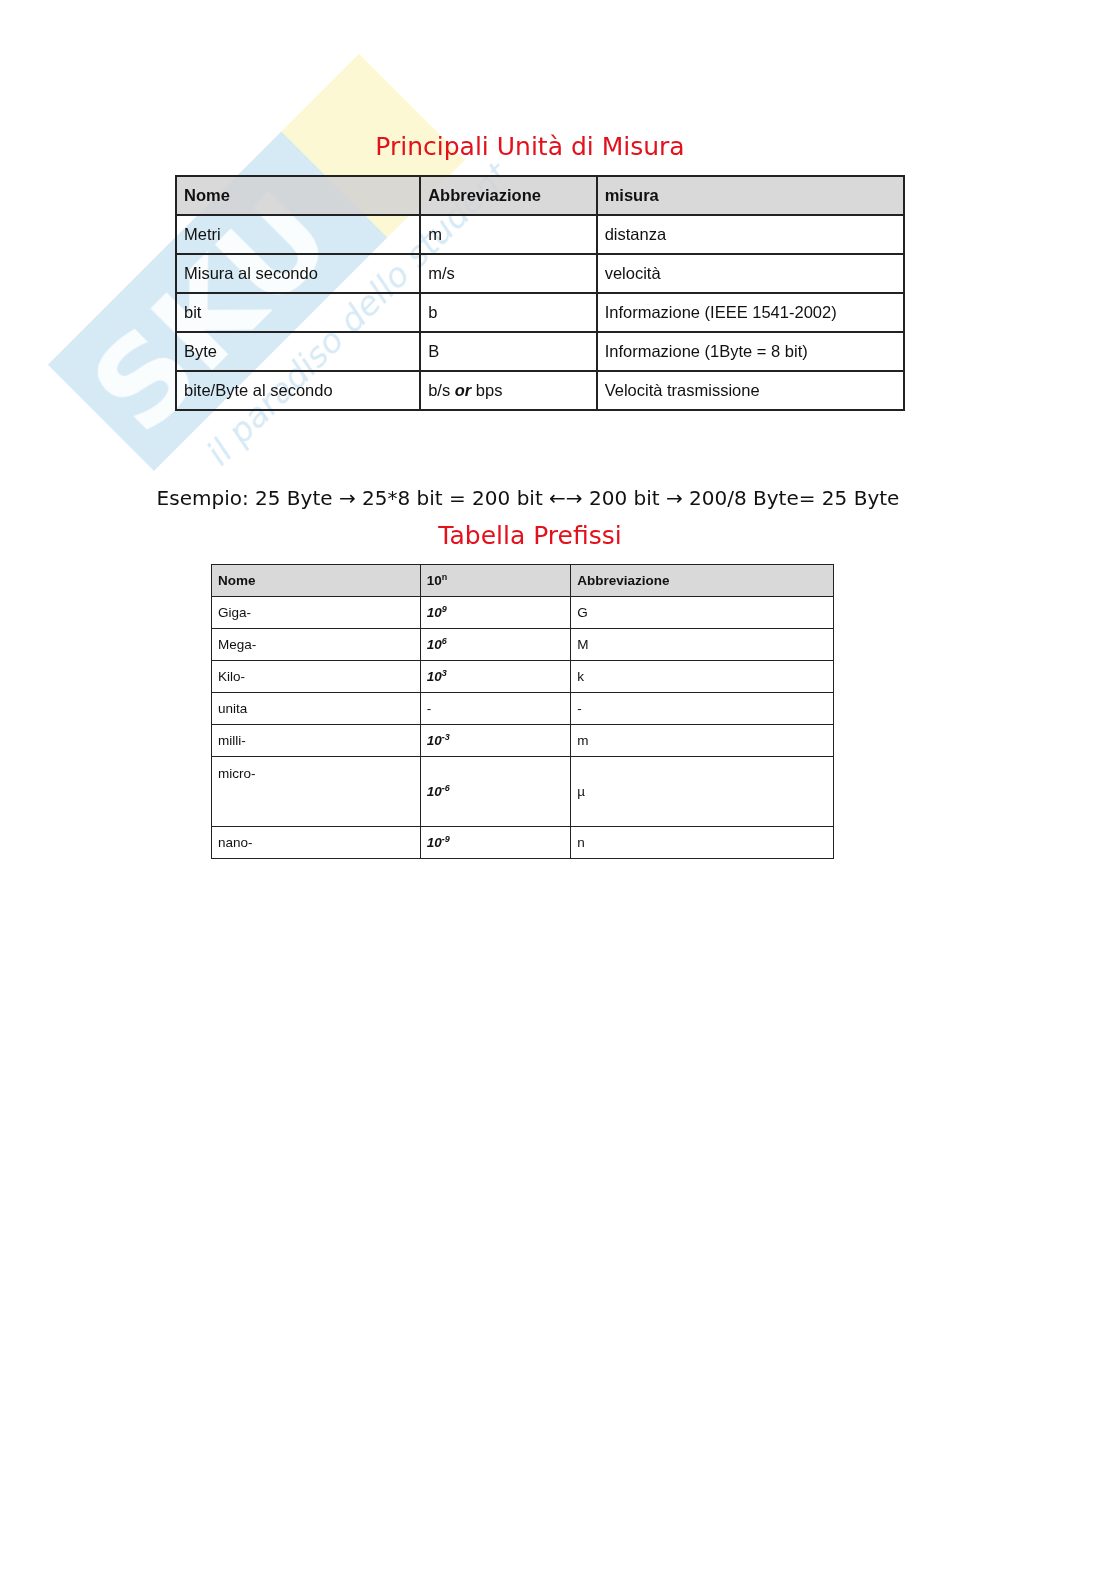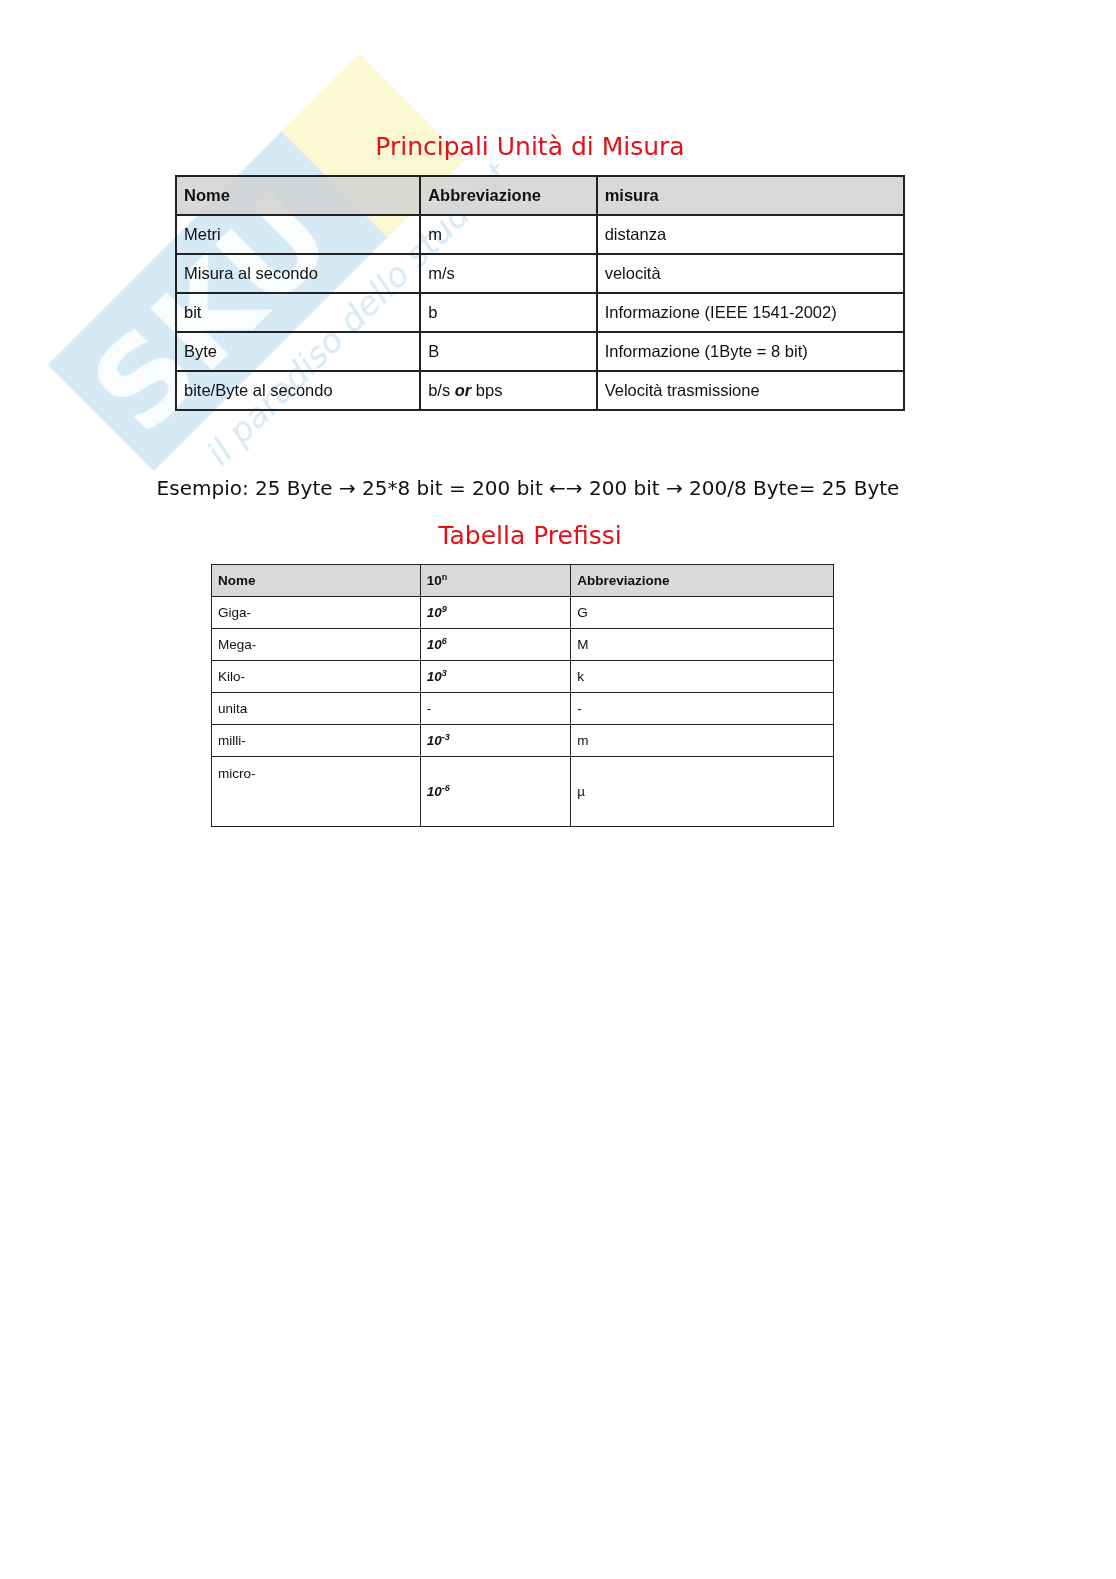--- a/index.html
+++ b/index.html
@@ -16,21 +16,21 @@
 
     .title {
       position: absolute; left: 0; width: 1060px; text-align: center;
       color: #e2111b; font-family: "DejaVu Sans", sans-serif; font-size: 25px;
       line-height: 30px; white-space: nowrap;
     }
     .title.t1 { top: 132px; }
     .title.t2 { top: 521px; }
 
     .example {
-      position: absolute; left: 0; top: 474px; width: 1056px; text-align: center;
+      position: absolute; left: 0; top: 484px; width: 1056px; text-align: center;
       font-family: "DejaVu Sans", sans-serif; font-size: 20px; line-height: 28px;
       color: #111; white-space: nowrap;
     }
 
     table.units {
       position: absolute; left: 175px; top: 175px; width: 730px;
       border-collapse: collapse; font-family: "Liberation Sans", sans-serif;
       font-size: 16.5px; background: transparent;
     }
     table.units td, table.units th {
@@ -155,16 +155,21 @@
     <tr>
       <td>milli-</td>
       <td class="bold"><span>10</span><sup>-3</sup></td>
       <td>m</td>
     </tr>
     <tr class="tall">
       <td class="name">micro-</td>
       <td class="bold"><span>10</span><sup>-6</sup></td>
       <td>µ</td>
     </tr>
+    <tr>
+      <td>nano-</td>
+      <td class="bold"><span>10</span><sup>-9</sup></td>
+      <td>n</td>
+    </tr>
   </tbody>
     </table>
 
 </div>
 
 </body></html>

